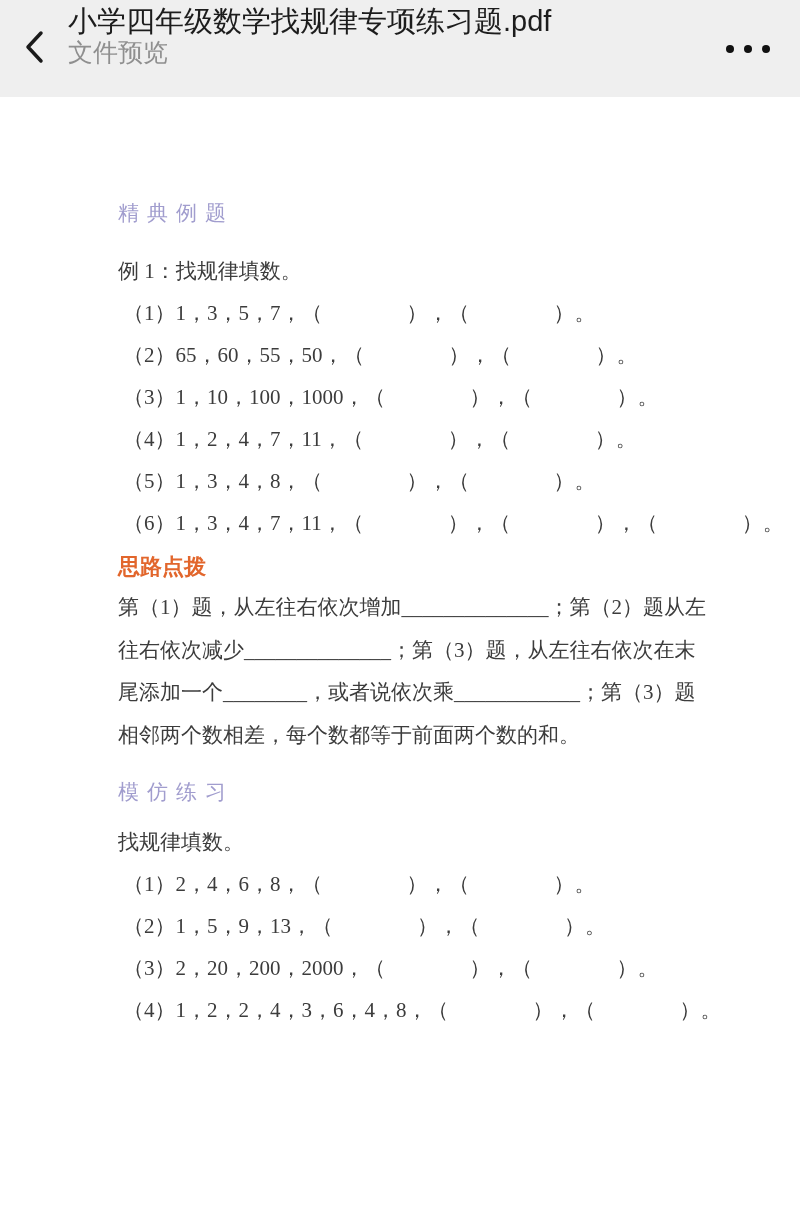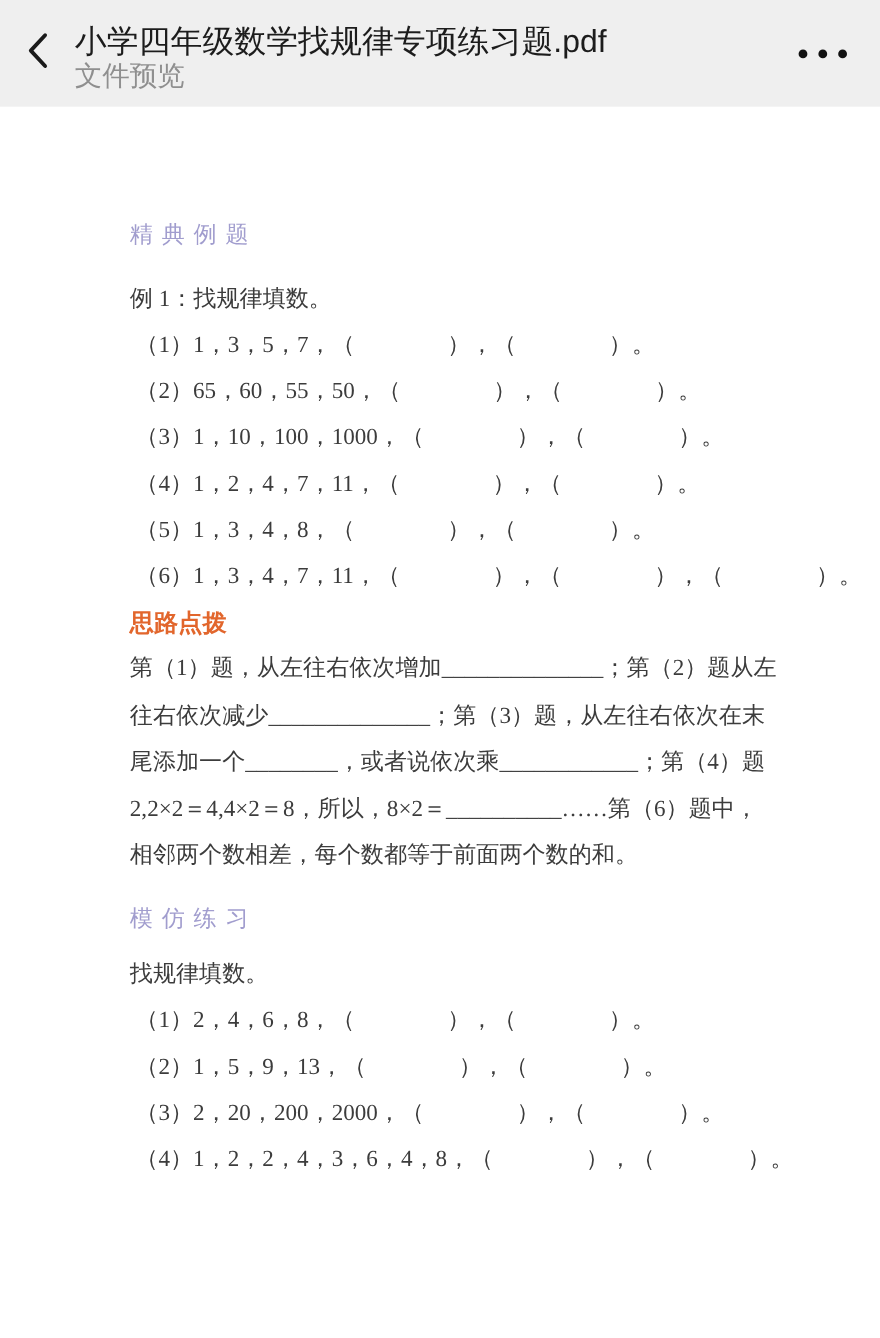--- a/index.html
+++ b/index.html
@@ -10,21 +10,20 @@
     background: #ffffff;
     font-family: "Liberation Serif", "DejaVu Serif", serif;
     overflow: hidden;
   }
 
   
   .header {
     height: 97px;
     background: var(--header_bg, #efefef);
     display: flex;
-    align-items: center;
     font-family: "Liberation Sans", "DejaVu Sans", sans-serif;
   }
   .back-btn {
     width: 68px;
     height: 97px;
     display: flex;
     align-items: center;
     justify-content: center;
     cursor: pointer;
     flex: 0 0 auto;
@@ -138,22 +137,21 @@
     <div class="line">（3）1，10，100，1000，（　　　　），（　　　　）。</div>
     <div class="line">（4）1，2，4，7，11，（　　　　），（　　　　）。</div>
     <div class="line">（5）1，3，4，8，（　　　　），（　　　　）。</div>
     <div class="line">（6）1，3，4，7，11，（　　　　），（　　　　），（　　　　）。</div>
   </div>
 
   <div class="hint-heading">思路点拨</div>
   <div class="hints">
     <div class="line">第（1）题，从左往右依次增加______________；第（2）题从左</div>
     <div class="line">往右依次减少______________；第（3）题，从左往右依次在末</div>
-    <div class="line">尾添加一个________，或者说依次乘____________；第（4）题</div>
-    <div class="line">2,2×2＝4,4×2＝8，所以，8×2＝__________……第（6）题中，</div>
+    <div class="line">尾添加一个________，或者说依次乘____________；第（3）题</div>
     <div class="line">相邻两个数相差，每个数都等于前面两个数的和。</div>
   </div>
 
   <div class="sec-heading practice practice-heading-gap">模仿练习</div>
   <div class="intro-line">找规律填数。</div>
   <div class="items">
     <div class="line">（1）2，4，6，8，（　　　　），（　　　　）。</div>
     <div class="line">（2）1，5，9，13，（　　　　），（　　　　）。</div>
     <div class="line">（3）2，20，200，2000，（　　　　），（　　　　）。</div>
     <div class="line">（4）1，2，2，4，3，6，4，8，（　　　　），（　　　　）。</div>

